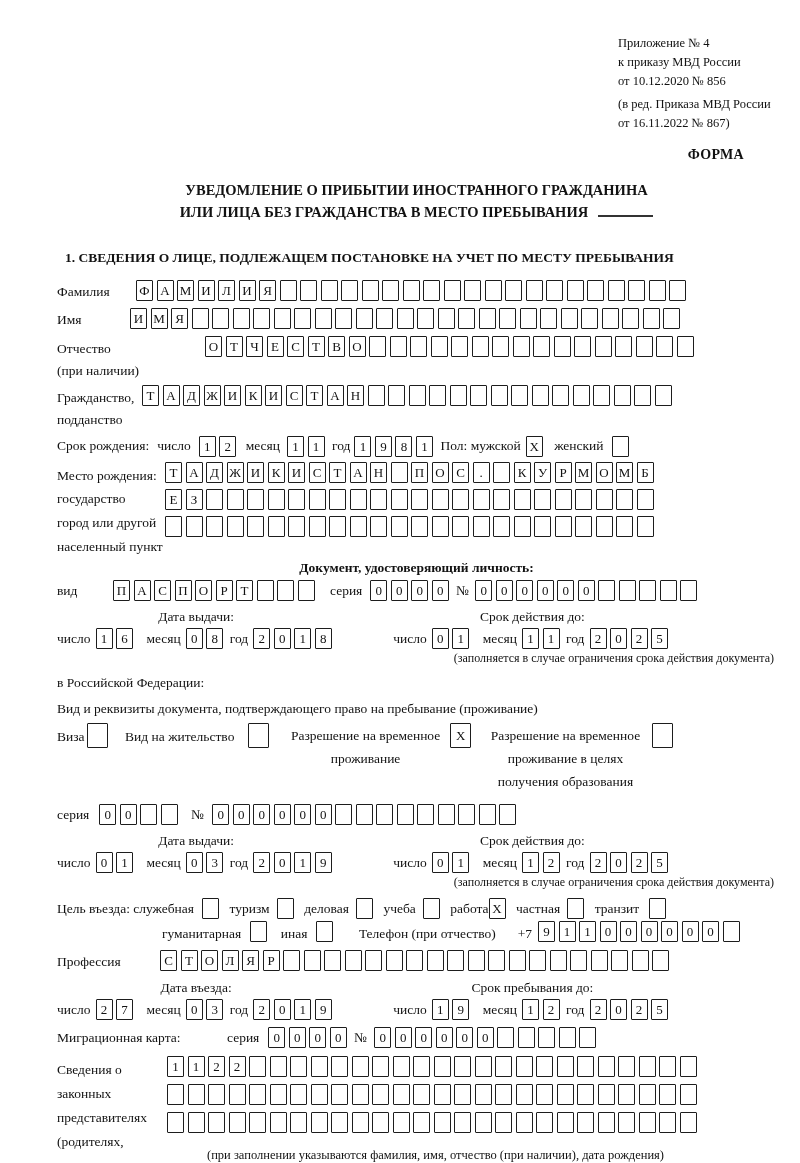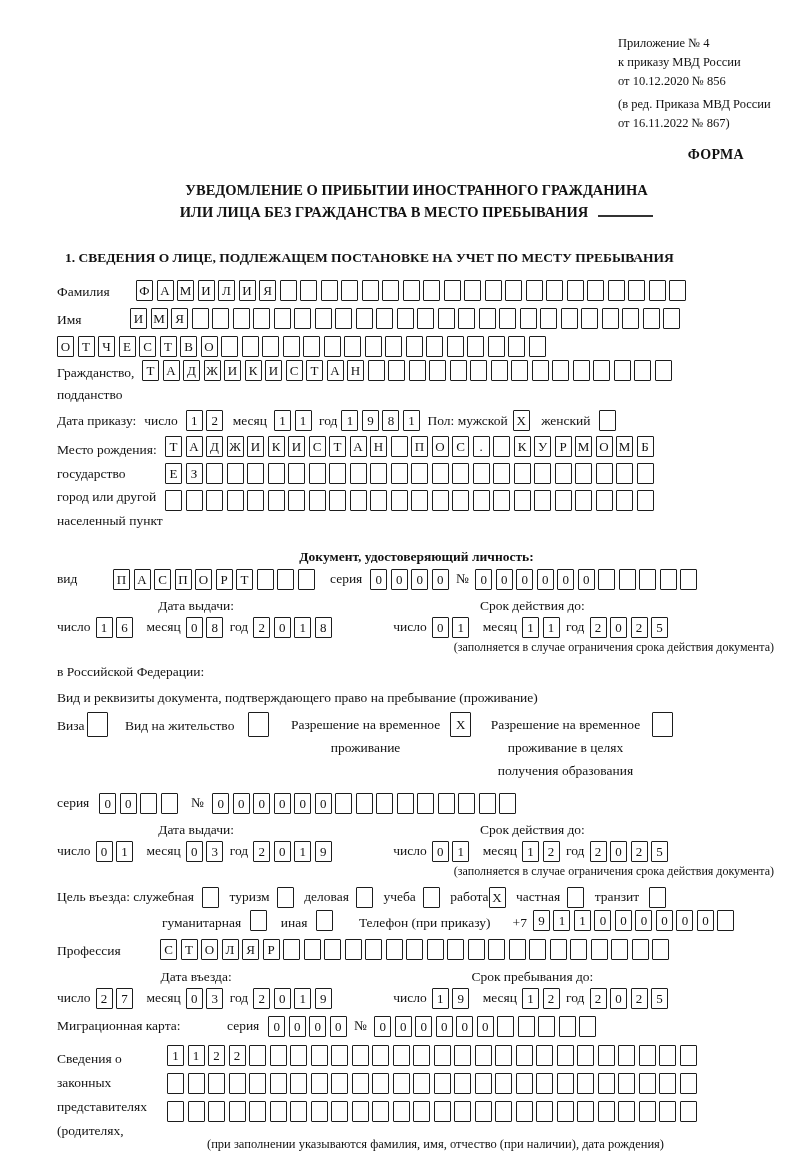--- a/index.html
+++ b/index.html
@@ -129,20 +129,24 @@
         <span class="cell"></span>
         <span class="cell"></span>
         <span class="cell"></span>
         <span class="cell"></span>
         <span class="cell"></span>
         <span class="cell"></span>
       </span>
   </div>
 
   <div class="row">
+    <span class="stack" style="width:148px">
+      <span>Отчество</span>
+      <span>(при наличии)</span>
+    </span>
     <span class="cells">
         <span class="cell">О</span>
         <span class="cell">Т</span>
         <span class="cell">Ч</span>
         <span class="cell">Е</span>
         <span class="cell">С</span>
         <span class="cell">Т</span>
         <span class="cell">В</span>
         <span class="cell">О</span>
         <span class="cell"></span>
@@ -193,21 +197,21 @@
         <span class="cell"></span>
         <span class="cell"></span>
         <span class="cell"></span>
         <span class="cell"></span>
         <span class="cell"></span>
         <span class="cell"></span>
       </span>
   </div>
 
   <div class="row" style="margin-top:4px; align-items:center">
-    <span class="lbl" style="padding-top:0">Дата приказу:</span>
+    <span class="lbl" style="padding-top:0">Срок рождения:</span>
     <span class="lbl" style="padding-top:0; margin-left:8px; margin-right:8px">число</span>
     <span class="cells">
         <span class="cell">1</span>
         <span class="cell">2</span>
       </span>
     <span class="lbl" style="padding-top:0; margin-left:6px; margin-right:7px">месяц</span>
     <span class="cells">
         <span class="cell">1</span>
         <span class="cell">1</span>
       </span>
@@ -310,21 +314,21 @@
           <span class="cell"></span>
           <span class="cell"></span>
           <span class="cell"></span>
           <span class="cell"></span>
           <span class="cell"></span>
           <span class="cell"></span>
         </span>
     </span>
   </div>
 
-  <div class="center-bold" style="margin-top:16px">Документ, удостоверяющий личность:</div>
+  <div class="center-bold" style="margin-top:2px">Документ, удостоверяющий личность:</div>
 
   <div class="row" style="margin-top:4px; align-items:center">
     <span class="lbl" style="padding-top:0; width:56px">вид</span>
     <span class="cells">
         <span class="cell">П</span>
         <span class="cell">А</span>
         <span class="cell">С</span>
         <span class="cell">П</span>
         <span class="cell">О</span>
         <span class="cell">Р</span>
@@ -542,21 +546,21 @@
 
   <div class="row" style="margin-top:2px; align-items:flex-end; margin-left:105px">
     <span class="lbl" style="padding-top:0; margin-right:9px">гуманитарная</span>
     <span class="cells">
         <span class="cell"></span>
       </span>
     <span class="lbl" style="padding-top:0; margin-left:10px; margin-right:9px">иная</span>
     <span class="cells">
         <span class="cell"></span>
       </span>
-    <span class="lbl" style="padding-top:0; margin-left:22px">Телефон (при приказу)</span>
+    <span class="lbl" style="padding-top:0; margin-left:22px">Телефон (при отчество)</span>
     <span class="lbl" style="padding-top:0; margin-left:22px; margin-right:6px">+7</span>
     <span class="cells">
         <span class="cell">9</span>
         <span class="cell">1</span>
         <span class="cell">1</span>
         <span class="cell">0</span>
         <span class="cell">0</span>
         <span class="cell">0</span>
         <span class="cell">0</span>
         <span class="cell">0</span>

